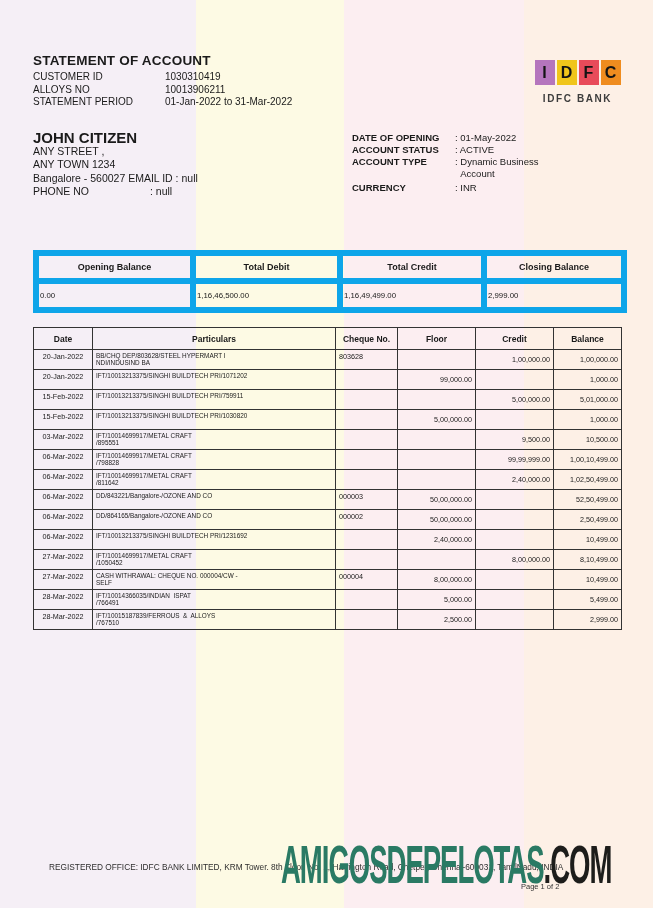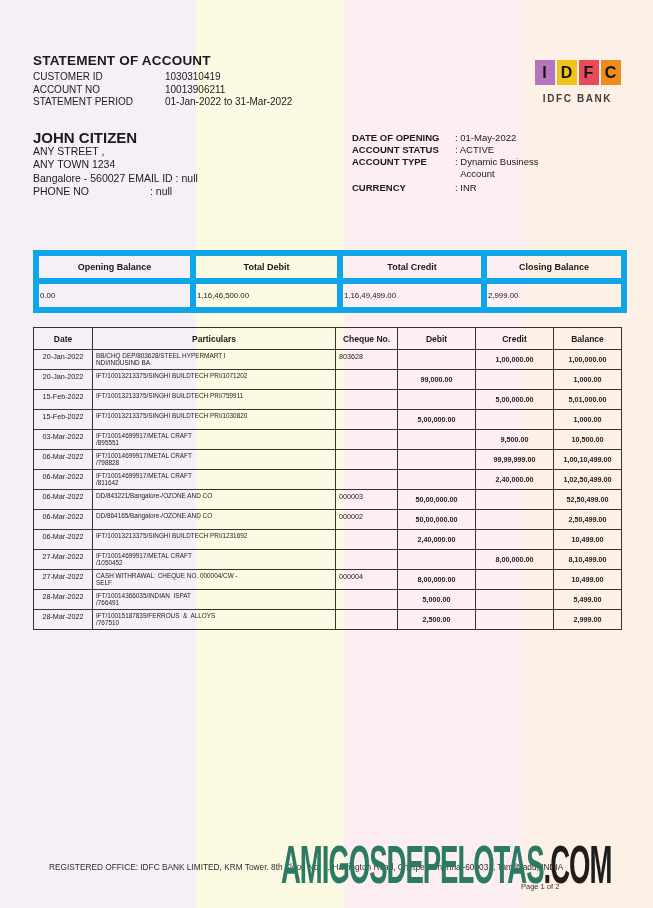--- a/index.html
+++ b/index.html
@@ -39,21 +39,21 @@
   .summary { position:absolute; left:33px; top:250px; width:588px; }
   .summary th, .summary td { border:6px solid #0ea5e9; }
   .summary th { height:20px; font-size:9px; font-weight:bold; text-align:center; }
   .summary td { height:21px; font-size:7.8px; text-align:left; padding-right:4px; }
 
   .txn { position:absolute; left:33px; top:327px; width:588px; }
   .txn th { border:1px solid #333; height:19px; font-size:8.5px; font-weight:bold; text-align:center; }
   .txn td { border:1px solid #333; font-size:7.2px; padding:2px 3px; vertical-align:top; height:15px; }
   .txn td.c-date { text-align:center; white-space:nowrap; padding-left:1px; padding-right:1px; }
   .txn td.c-particulars { font-size:6.4px; white-space:pre-wrap; }
-  .txn td.c-debit, .txn td.c-credit, .txn td.c-balance { text-align:center; vertical-align:middle;font-weight:bold; }
+  .txn td.c-debit, .txn td.c-credit, .txn td.c-balance { text-align:right; vertical-align:middle; }
 
   .footer-line { position:absolute; left:33px; top:862px; width:610px; font-size:8.3px; color:#2e2e2e; white-space:nowrap;padding-left:16px; }
   .watermark { position:absolute; left:281px; top:838px; font-size:53px; font-weight:bold; white-space:nowrap;
                letter-spacing:-2px; line-height:1; transform:scaleX(0.52); transform-origin:left top; }
   .page-indicator { position:absolute; left:521px; top:882px; font-size:7.5px; color:#333; }
 </style>
 </head>
 <body>
 
 <div class="page">
@@ -64,21 +64,21 @@
   <div class="stripe stripe4" style="background: rgb(253, 240, 230);"></div>
 
   <div class="title">STATEMENT OF ACCOUNT</div>
 
   <div class="hdr-fields">
     <div class="hdr-row">
       <span class="hdr-lbl">CUSTOMER ID</span>
       <span>1030310419</span>
     </div>
     <div class="hdr-row">
-      <span class="hdr-lbl">ACCOUNT NO</span>
+      <span class="hdr-lbl">ALLOYS NO</span>
       <span>10013906211</span>
     </div>
     <div class="hdr-row">
       <span class="hdr-lbl">STATEMENT PERIOD</span>
       <span>01-Jan-2022 to 31-Mar-2022</span>
     </div>
   </div>
 
   <div class="logo">
     <div class="logo-row">
@@ -153,21 +153,21 @@
         <col style="width:62px">
         <col style="width:78px">
         <col style="width:78px">
         <col style="width:68px">
       </colgroup>
     <thead>
       <tr>
         <th>Date</th>
         <th>Particulars</th>
         <th>Cheque No.</th>
-        <th>Debit</th>
+        <th>Floor</th>
         <th>Credit</th>
         <th>Balance</th>
       </tr>
     </thead>
     <tbody>
         <tr>
           <td class="c-date">20-Jan-2022</td>
           <td class="c-particulars">BB/CHQ DEP/803628/STEEL HYPERMART I
 NDI/INDUSIND BA</td>
           <td class="c-cheque">803628</td>

